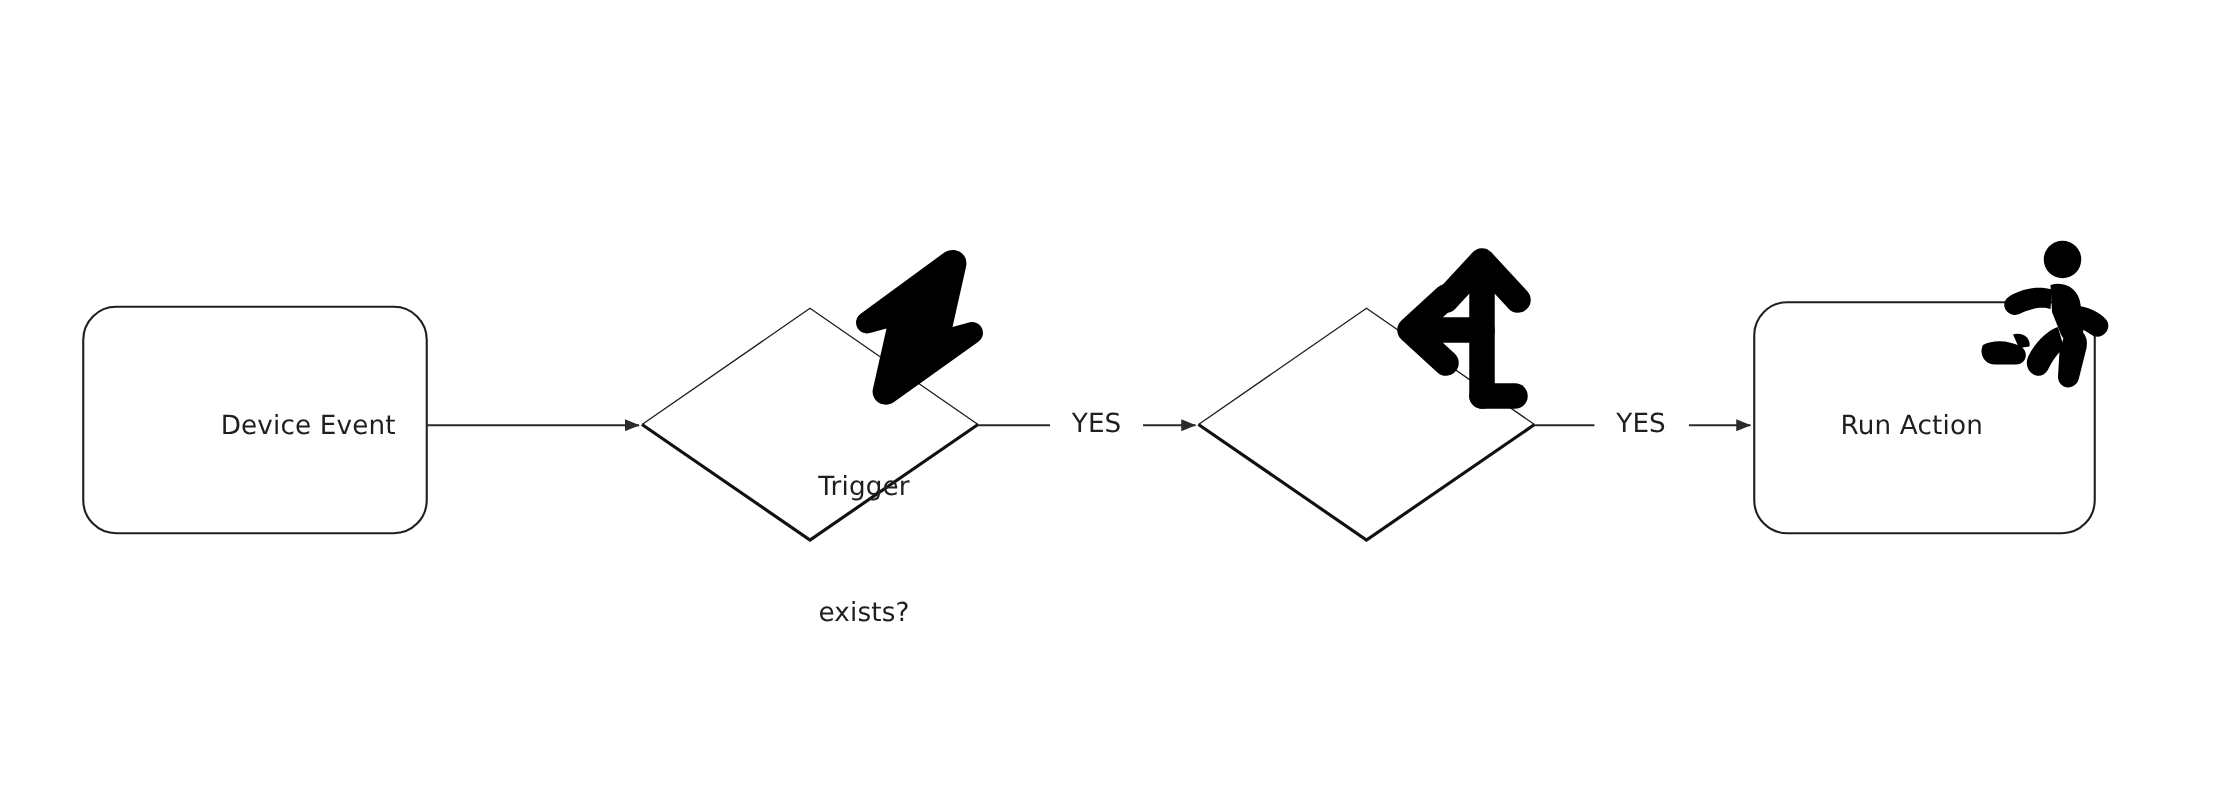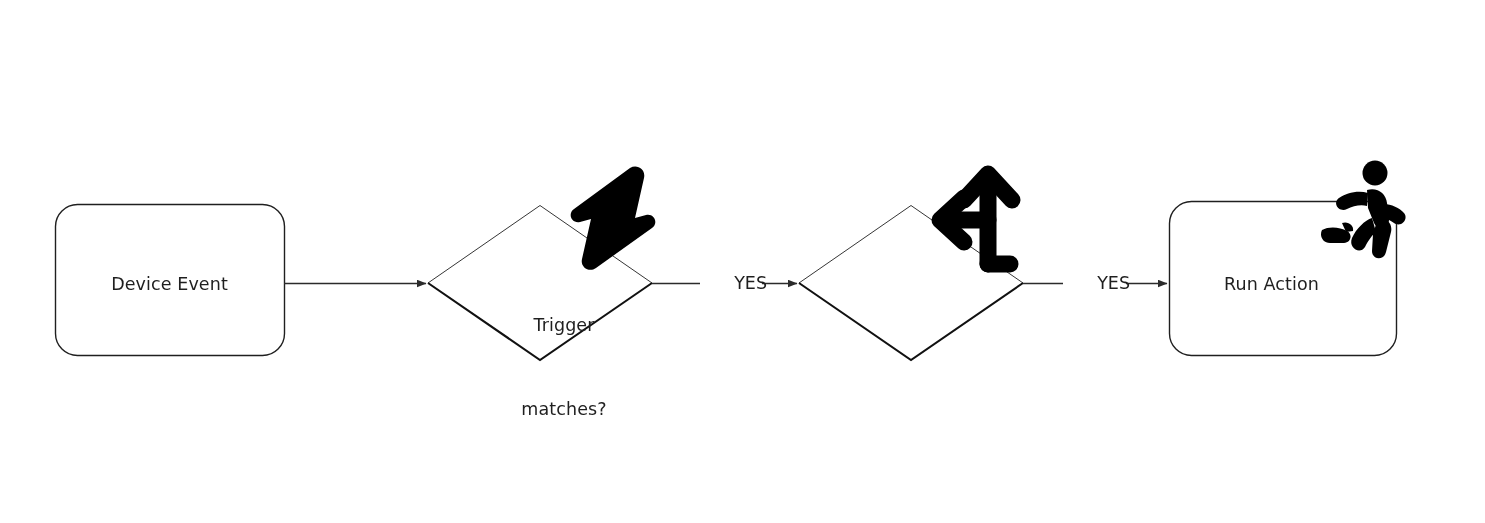--- a/index.html
+++ b/index.html
@@ -26,53 +26,54 @@
   .node-label {
     position: absolute;
     font-family: "DejaVu Sans", "Liberation Sans", sans-serif;
     font-size: 17.5px;
     color: #1f1f1f;
     text-align: center;
     line-height: 28px;
     white-space: pre;
     letter-spacing: 0.1px;
     pointer-events: none;
+    padding-left: 36px;
   }
 
   .edge-label {
     position: absolute;
     font-family: "DejaVu Sans", "Liberation Sans", sans-serif;
     font-size: 17.5px;
     color: #1f1f1f;
-    text-align: right;
+    text-align: center;
     line-height: 20px;
     white-space: pre;
   }
 
   
   #device-event-label {
     left: 55px;
     top: 270px;
     width: 229px;
   }
   
   #trigger-label {
-    left: 452px;
+    left: 428px;
     top: 255px;
     width: 224px;
   }
   
   #condition-label {
     left: 799px;
     top: 255px;
     width: 224px;
   }
   
   #run-action-label {
-    left: 1158px;
+    left: 1125px;
     top: 270px;
     width: 227px;
   }
   
   #yes-1 {
     left: 695px;
     top: 273px;
     width: 72px;
   }
   #yes-2 {
@@ -165,21 +166,21 @@
 
   <path d="M2 70 C-1 76 3 83 10 83 L24 83 C31 83 33 74 27 71 C20 67 9 66 2 70 Z" fill="#000000"></path>
 
   <path d="M22 63 C28 61 34 65 33 71 L26 72 Z" fill="#000000"></path>
 </svg>
 
 <div class="node-label" id="device-event-label">Device Event</div>
 
 <div class="node-label" id="trigger-label">
   <div>Trigger</div>
-  <div>matches?</div>
+  <div>exists?</div>
 </div>
 
 <div class="node-label" id="condition-label">
 </div>
 
 <div class="node-label" id="run-action-label">Run Action</div>
 
 <div class="edge-label" id="yes-1">YES</div>
 
 <div class="edge-label" id="yes-2">YES</div>

